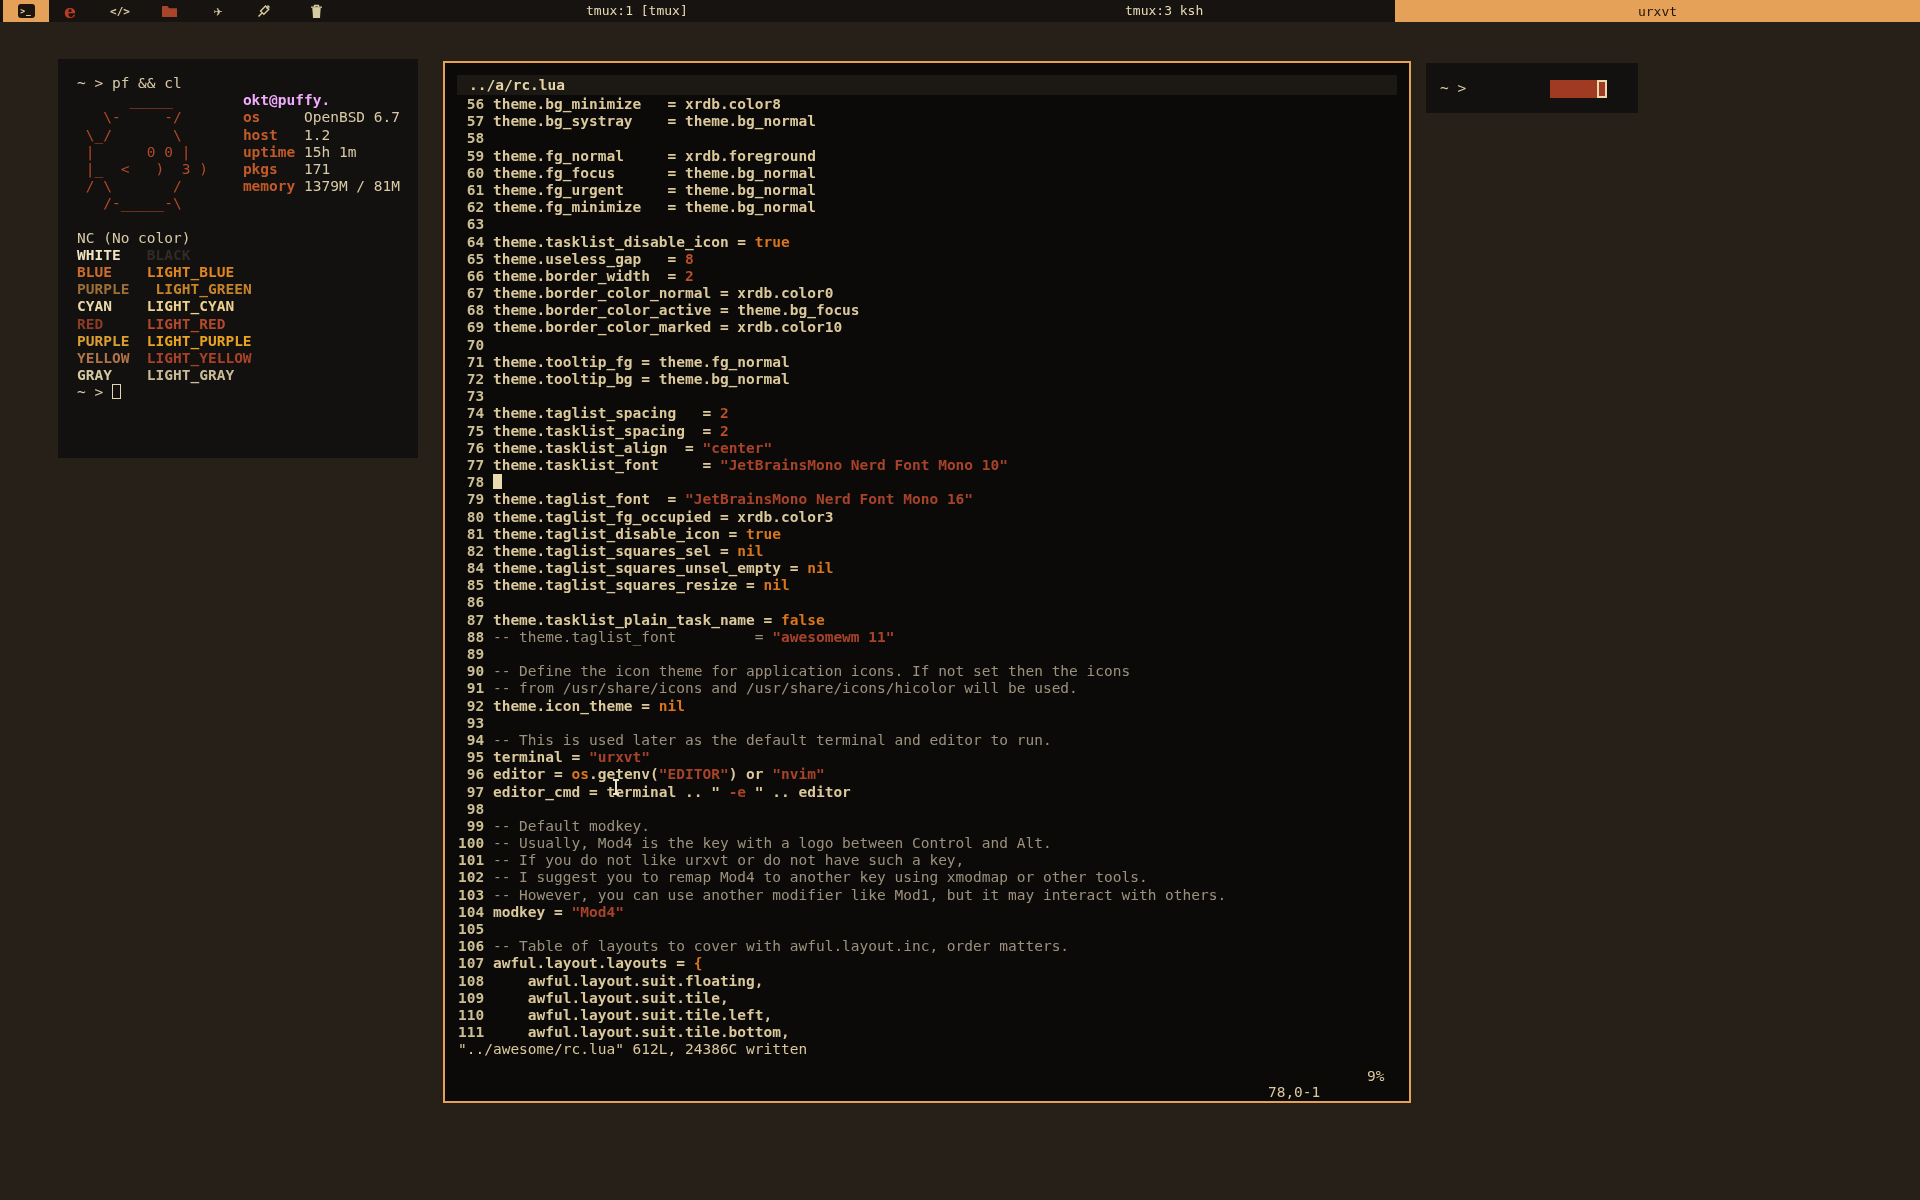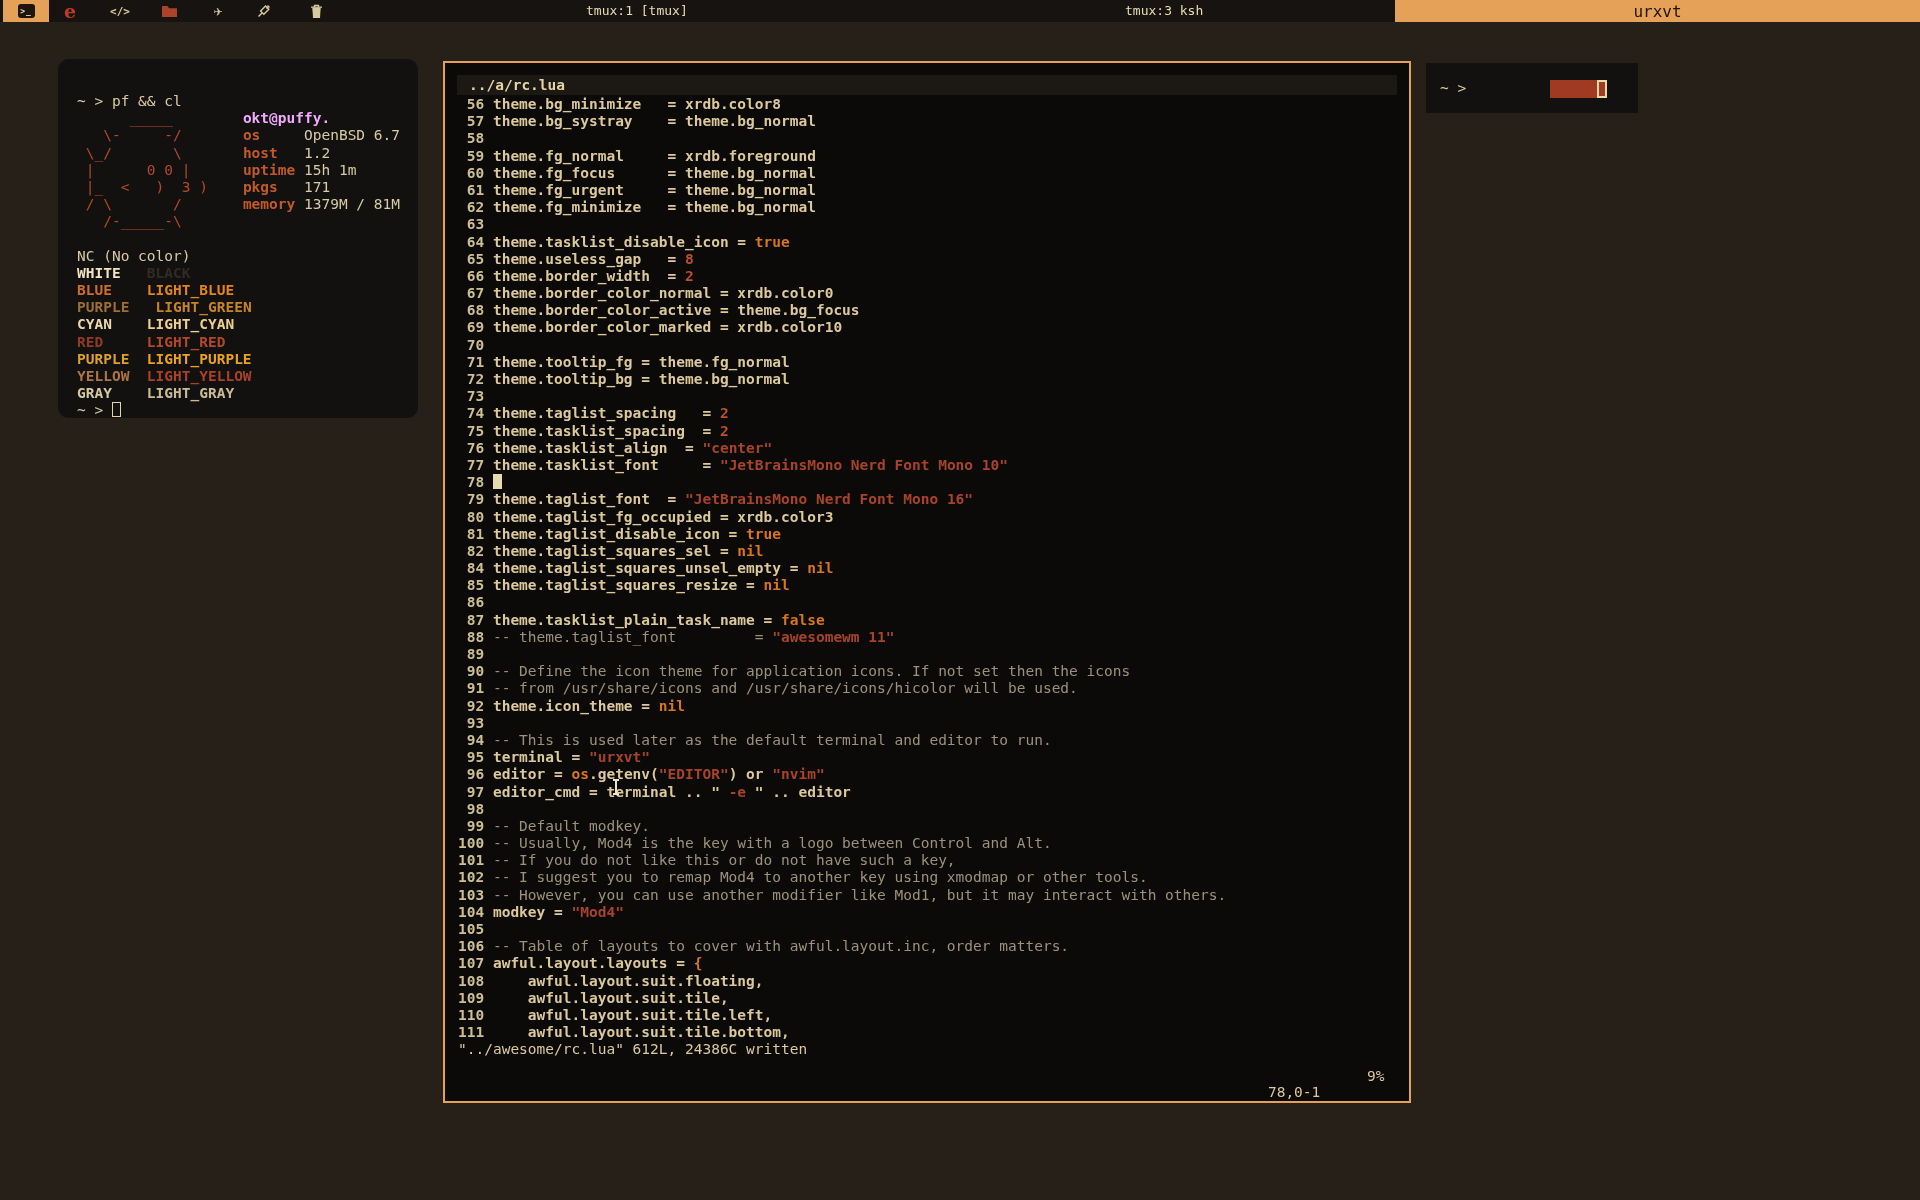--- a/index.html
+++ b/index.html
@@ -10,21 +10,21 @@
   .topbar { position:absolute; left:0; top:0; width:1920px; height:22px; background:#171310; }
   .launch { position:absolute; top:0; height:22px; display:flex; align-items:center; justify-content:center; }
   .launch.active { background:#e6a158; }
   .term-glyph { width:17px; height:14px; background:#1d150c; border-radius:3px; color:#efe3c2;
                 font-size:8px; font-weight:bold; display:flex; align-items:center; justify-content:center; letter-spacing:1px; }
   .e-glyph { color:#bf3a22; font-family:"DejaVu Serif", serif; font-weight:bold; font-size:19px; line-height:19px; }
   .code-glyph { color:#d9cba0; font-size:11px; font-weight:bold; }
   .plane-glyph { color:#d9cba0; font-size:15px; }
   .task { position:absolute; top:0; height:22px; line-height:22px; color:#e8dbb5; font-size:13px; white-space:pre;margin-left:34px; }
   .urxvt-tab { position:absolute; left:1395px; top:0; width:525px; height:22px; background:#e6a158;
-               color:#231408; font-size:16px; display:flex; align-items:center; justify-content:center; }
+               color:#231408; font-size:13px; display:flex; align-items:center; justify-content:center; }
 
   
   .window { position:absolute; background:#131010; }
   .cl { white-space:pre; height:17.2px; line-height:17.2px; font-size:14.5px; }
   .ln { color:#cdbf94; font-weight:bold; }
 
   
   .t-c { color:#dbc99b; font-weight:bold; }
   .t-k { color:#d7761c; font-weight:bold; }
   .t-s { color:#a8432a; font-weight:bold; }
@@ -43,21 +43,21 @@
   .f-blue{color:#cd6d2d;font-weight:bold} .f-lblue{color:#e0851f;font-weight:bold}
   .f-green{color:#9d6f35;font-weight:bold} .f-lgreen{color:#c68429;font-weight:bold}
   .f-cyan{color:#e9d9ac;font-weight:bold} .f-lcyan{color:#ecd18f;font-weight:bold}
   .f-red{color:#8e3c24;font-weight:bold} .f-lred{color:#b3492c;font-weight:bold}
   .f-purple{color:#daa032;font-weight:bold} .f-lpurple{color:#e9a31f;font-weight:bold}
   .f-yellow{color:#b17448;font-weight:bold} .f-lyellow{color:#a8432a;font-weight:bold}
   .f-gray{color:#d6c9a0;font-weight:bold} .f-lgray{color:#c9bc96;font-weight:bold}
   .f-cur { display:inline-block; width:9px; height:15px; border:1.5px solid #e3d5ae; vertical-align:-2px; }
 
   
-  .fetch-term { left:58px; top:59px; width:360px; height:359px; padding:34px 0 0 19px;border-radius:11px; }
+  .fetch-term { left:58px; top:59px; width:360px; height:399px; padding:16px 0 0 19px; }
 
   
   .vim { left:443px; top:61px; width:968px; height:1042px; background:#0c0a08; border:2px solid #e6a158; }
   .tabline { position:absolute; left:12px; top:12px; width:940px; height:20px; background:#1c1813;
              color:#e4d4a6; font-weight:bold; font-size:14.5px; line-height:20px; padding-left:12px; white-space:pre; }
   .buffer { position:absolute; left:13px; top:33px; }
   .ruler { position:absolute; left:788px; top:1005px; color:#dbc99b; font-size:14.5px; white-space:pre; }
   .ruler .pct { position:absolute; left:134px; top:0; }
 
   
@@ -191,21 +191,21 @@
       <div class="cl"><span class="ln"> 91 </span><span class="t-m">-- from /usr/share/icons and /usr/share/icons/hicolor will be used.</span></div>
       <div class="cl"><span class="ln"> 92 </span><span class="t-c">theme.icon_theme = </span><span class="t-k">nil</span></div>
       <div class="cl"><span class="ln"> 93 </span></div>
       <div class="cl"><span class="ln"> 94 </span><span class="t-m">-- This is used later as the default terminal and editor to run.</span></div>
       <div class="cl"><span class="ln"> 95 </span><span class="t-c">terminal = </span><span class="t-s">"urxvt"</span></div>
       <div class="cl"><span class="ln"> 96 </span><span class="t-c">editor = </span><span class="t-k">os</span><span class="t-c">.getenv(</span><span class="t-s">"EDITOR"</span><span class="t-c">) or </span><span class="t-s">"nvim"</span></div>
       <div class="cl"><span class="ln"> 97 </span><span class="t-c">editor_cmd = terminal .. " </span><span class="t-s">-e</span><span class="t-c"> " .. editor</span></div>
       <div class="cl"><span class="ln"> 98 </span></div>
       <div class="cl"><span class="ln"> 99 </span><span class="t-m">-- Default modkey.</span></div>
       <div class="cl"><span class="ln">100 </span><span class="t-m">-- Usually, Mod4 is the key with a logo between Control and Alt.</span></div>
-      <div class="cl"><span class="ln">101 </span><span class="t-m">-- If you do not like this or do not have such a key,</span></div>
+      <div class="cl"><span class="ln">101 </span><span class="t-m">-- If you do not like urxvt or do not have such a key,</span></div>
       <div class="cl"><span class="ln">102 </span><span class="t-m">-- I suggest you to remap Mod4 to another key using xmodmap or other tools.</span></div>
       <div class="cl"><span class="ln">103 </span><span class="t-m">-- However, you can use another modifier like Mod1, but it may interact with others.</span></div>
       <div class="cl"><span class="ln">104 </span><span class="t-c">modkey = </span><span class="t-s">"Mod4"</span></div>
       <div class="cl"><span class="ln">105 </span></div>
       <div class="cl"><span class="ln">106 </span><span class="t-m">-- Table of layouts to cover with awful.layout.inc, order matters.</span></div>
       <div class="cl"><span class="ln">107 </span><span class="t-c">awful.layout.layouts = </span><span class="t-k">{</span></div>
       <div class="cl"><span class="ln">108 </span><span class="t-c">    awful.layout.suit.floating,</span></div>
       <div class="cl"><span class="ln">109 </span><span class="t-c">    awful.layout.suit.tile,</span></div>
       <div class="cl"><span class="ln">110 </span><span class="t-c">    awful.layout.suit.tile.left,</span></div>
       <div class="cl"><span class="ln">111 </span><span class="t-c">    awful.layout.suit.tile.bottom,</span></div>

